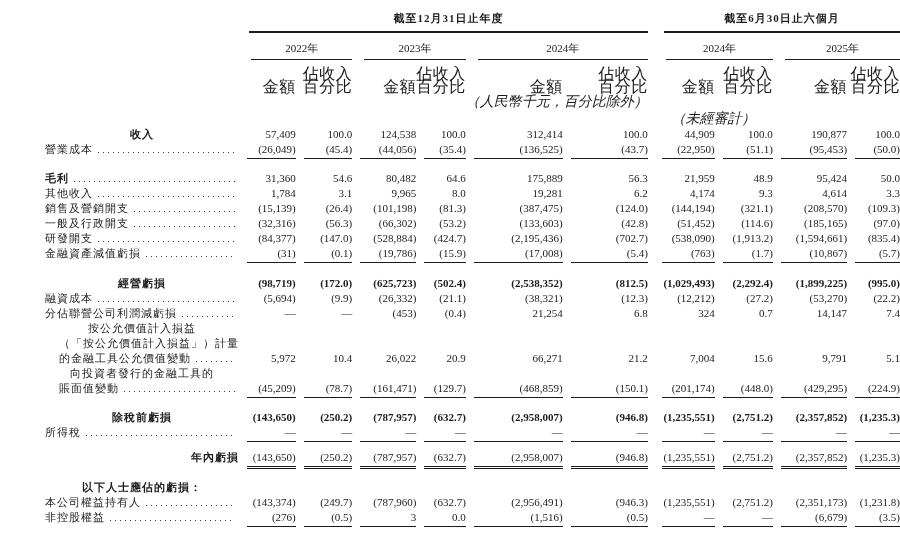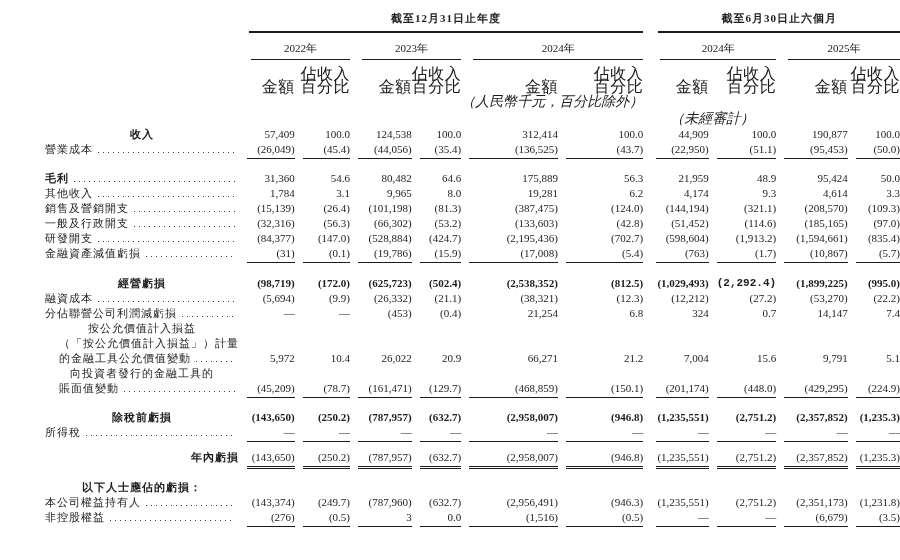--- a/index.html
+++ b/index.html
@@ -360,21 +360,21 @@
             <span class="u">(424.7)</span>
           </td>
           <td class="num">
             <span class="u">(2,195,436)</span>
           </td>
           <td class="num">
             <span class="u">(702.7)</span>
           </td>
           <td class="sp"></td>
           <td class="num">
-            <span class="u">(598,604)</span>
+            <span class="u">(538,090)</span>
           </td>
           <td class="num">
             <span class="u">(1,913.2)</span>
           </td>
           <td class="num">
             <span class="u">(1,594,661)</span>
           </td>
           <td class="num">
             <span class="u">(835.4)</span>
           </td>
@@ -435,21 +435,21 @@
           <td class="num b" style="padding-top: 13px;">
             <span class="u">(2,538,352)</span>
           </td>
           <td class="num b" style="padding-top: 13px;">
             <span class="u">(812.5)</span>
           </td>
           <td class="sp"></td>
           <td class="num b" style="padding-top: 13px;">
             <span class="u">(1,029,493)</span>
           </td>
-          <td class="num b" style="padding-top: 13px; font-family: Liberation Mono, monospace;">
+          <td class="num b" style="padding-top: 13px;">
             <span class="u">(2,292.4)</span>
           </td>
           <td class="num b" style="padding-top: 13px;">
             <span class="u">(1,899,225)</span>
           </td>
           <td class="num b" style="padding-top: 13px;">
             <span class="u">(995.0)</span>
           </td>
         </tr>
         <tr>

